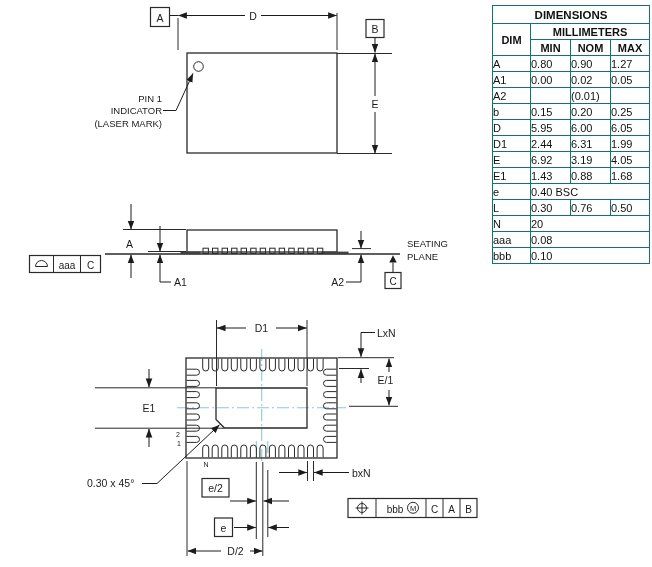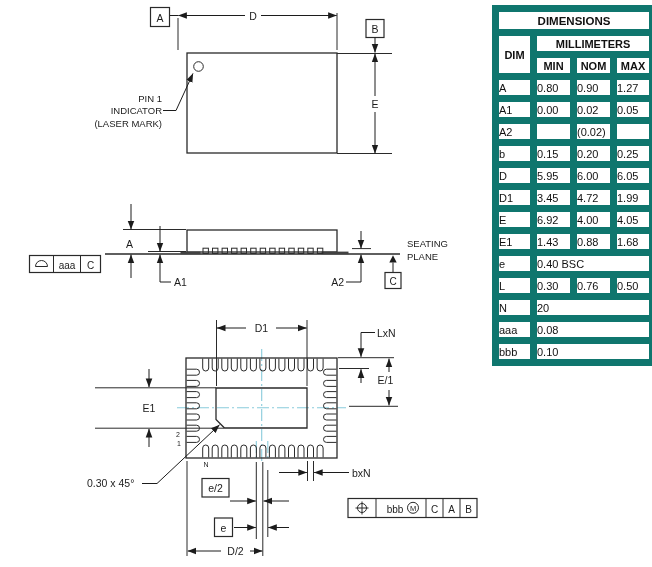--- a/index.html
+++ b/index.html
@@ -13,21 +13,21 @@
   .fcf{font-size:10px;}
   .fcfm{font-size:7.5px;}
   .ol{stroke:#2a2a2a;stroke-width:1.3;fill:none;}
   .xl{stroke:#2a2a2a;stroke-width:1;fill:none;}
   .dl{stroke:#1c1c1c;stroke-width:1;fill:none;}
   .cl{stroke:#89cbdb;stroke-width:1.1;fill:none;stroke-dasharray:12 3 2 3;}
   .thick{stroke:#414141;stroke-width:2.6;fill:none;}
   .dbox{stroke:#2a2a2a;stroke-width:1.2;fill:#fff;}
   table.dims{position:absolute;left:492px;top:5px;border-collapse:collapse;
              width:157px;table-layout:fixed;font-size:11px;color:#111;}
-  table.dims th,table.dims td{border:7px solid #0f766e;padding:0;
+  table.dims th,table.dims td{border:1px solid #0f766e;padding:0;
              height:15px;line-height:14px;overflow:hidden;white-space:nowrap;}
   table.dims th{font-weight:600;}
   table.dims .title{height:17px;font-size:11.5px;}
 </style>
 </head>
 <body>
 
 <div class="canvas">
 
 <svg width="652" height="567" viewBox="0 0 652 567">
@@ -292,45 +292,45 @@
         </tr>
   <tr>
           <td>A1</td>
           <td>0.00</td>
           <td>0.02</td>
           <td>0.05</td>
         </tr>
   <tr>
           <td>A2</td>
           <td></td>
-          <td>(0.02)</td>
+          <td>(0.01)</td>
           <td></td>
         </tr>
   <tr>
           <td>b</td>
           <td>0.15</td>
           <td>0.20</td>
           <td>0.25</td>
         </tr>
   <tr>
           <td>D</td>
           <td>5.95</td>
           <td>6.00</td>
           <td>6.05</td>
         </tr>
   <tr>
           <td>D1</td>
-          <td>3.45</td>
-          <td>4.72</td>
+          <td>2.44</td>
+          <td>6.31</td>
           <td>1.99</td>
         </tr>
   <tr>
           <td>E</td>
           <td>6.92</td>
-          <td>4.00</td>
+          <td>3.19</td>
           <td>4.05</td>
         </tr>
   <tr>
           <td>E1</td>
           <td>1.43</td>
           <td>0.88</td>
           <td>1.68</td>
         </tr>
   <tr>
           <td>e</td>

